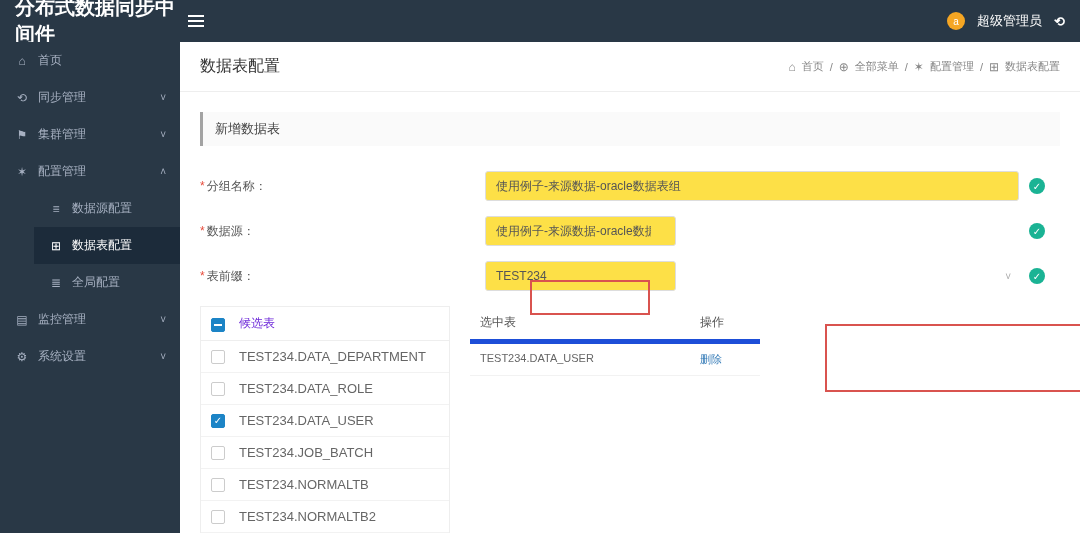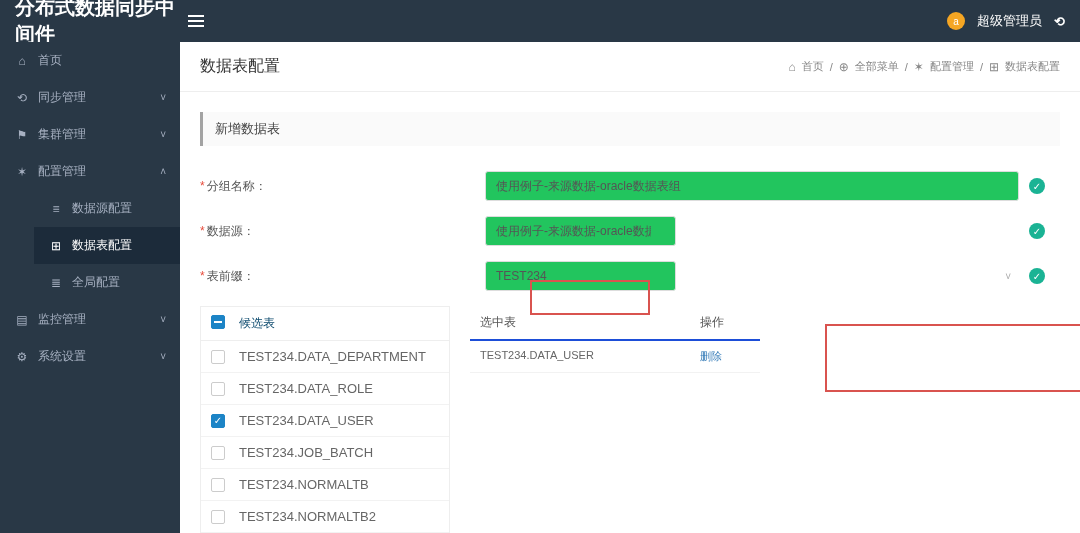--- a/index.html
+++ b/index.html
@@ -30,42 +30,42 @@
   .breadcrumb { margin-left: auto; font-size: 11px; color: #888; display: flex; align-items: center; gap: 6px; }
   .breadcrumb .bc-icon { font-size: 12px; }
   
   .content { padding: 20px; }
   .section-head { border-left: 3px solid #a3a3a3; padding: 8px 12px; background: #fafafa; font-size: 13px; margin-bottom: 25px; }
   
   .form-row { display: flex; align-items: center; margin-bottom: 15px; }
   .form-label { width: 285px; padding-right: 10px; font-size: 12px; color: #555; }
   .form-label .req { color: #e74c3c; margin-right: 2px; }
   .form-control-wrap { flex: 1; max-width: 560px; display: flex; align-items: center; position: relative; }
-  .form-control { flex: 1; height: 30px; border: 1px solid #ddd; border-radius: 3px; padding: 0 10px; font-size: 12px; color: #555; background:#22c55e; }
+  .form-control { flex: 1; height: 30px; border: 1px solid #ddd; border-radius: 3px; padding: 0 10px; font-size: 12px; color: #555; background:#fde047; }
   .form-select { flex: 1; position: relative; }
   .form-select .form-control { padding-right: 24px; }
   .form-select .sel-arrow { position: absolute; right: 8px; top: 50%; transform: translateY(-50%); font-size: 10px; color: #aaa; pointer-events: none; }
   .valid-mark { width: 16px; height: 16px; border-radius: 50%; background: #1ab394; color: #fff; display: inline-flex; align-items: center; justify-content: center; font-size: 10px; margin-left: 10px; }
   
   .table-sel-row { display: flex; align-items: flex-start; margin-bottom: 15px; }
   .table-sel-row .form-label { padding-top: 8px; }
   .tables-area { flex: 1; max-width: 560px; display: flex; gap: 20px; }
   
   .cand-table { width: 250px; border: 1px solid #eee; }
-  .cand-head { display: flex; align-items: flex-start; padding: 8px 10px; border-bottom: 1px solid #eee; font-size: 12px; color: #0c4a6e; }
+  .cand-head { display: flex; align-items: flex-end; padding: 8px 10px; border-bottom: 1px solid #eee; font-size: 12px; color: #6d28d9; }
   .cand-row { display: flex; align-items: center; padding: 8px 10px; border-bottom: 1px solid #f2f2f2; font-size: 13px; color: #666; text-align: center; }
   .cand-row:last-child { border-bottom: none; }
   .chk { width: 14px; height: 14px; border: 1px solid #ccc; border-radius: 2px; margin-right: 14px; display: inline-flex; align-items: center; justify-content: center; cursor: pointer; }
   .chk.checked { background: #1c84c6; border-color: #1c84c6; color: #fff; }
   .chk.indeterminate { background: #1c84c6; border-color: #1c84c6; }
   .chk.indeterminate::after { content: ""; width: 8px; height: 2px; background: #fff; }
   .chk.checked::after { content: "✓"; font-size: 10px; line-height: 1; }
   
   .sel-table { flex: 1; }
-  .sel-head { display: flex; padding: 8px 10px; border-bottom: 2px solid #1d4ed8; font-size: 12px; color: #555; }
+  .sel-head { display: flex; padding: 8px 10px; border-bottom: 5px solid #1d4ed8; font-size: 12px; color: #555; }
   .sel-row { display: flex; padding: 8px 10px; border-bottom: 1px solid #f2f2f2; font-size: 11px; color: #666; }
   .sel-col-name { flex: 1; }
   .sel-col-act { width: 50px; }
   .link { color: #337ab7; cursor: pointer; }
   
   .hl-box1 { position: absolute; border: 2px solid #d9534f; pointer-events: none; }
   .hl-a { left: 350px; top: 238px; width: 120px; height: 35px; }
   .hl-b { left: 645px; top: 282px; width: 305px; height: 68px; }
 </style>
 </head>

